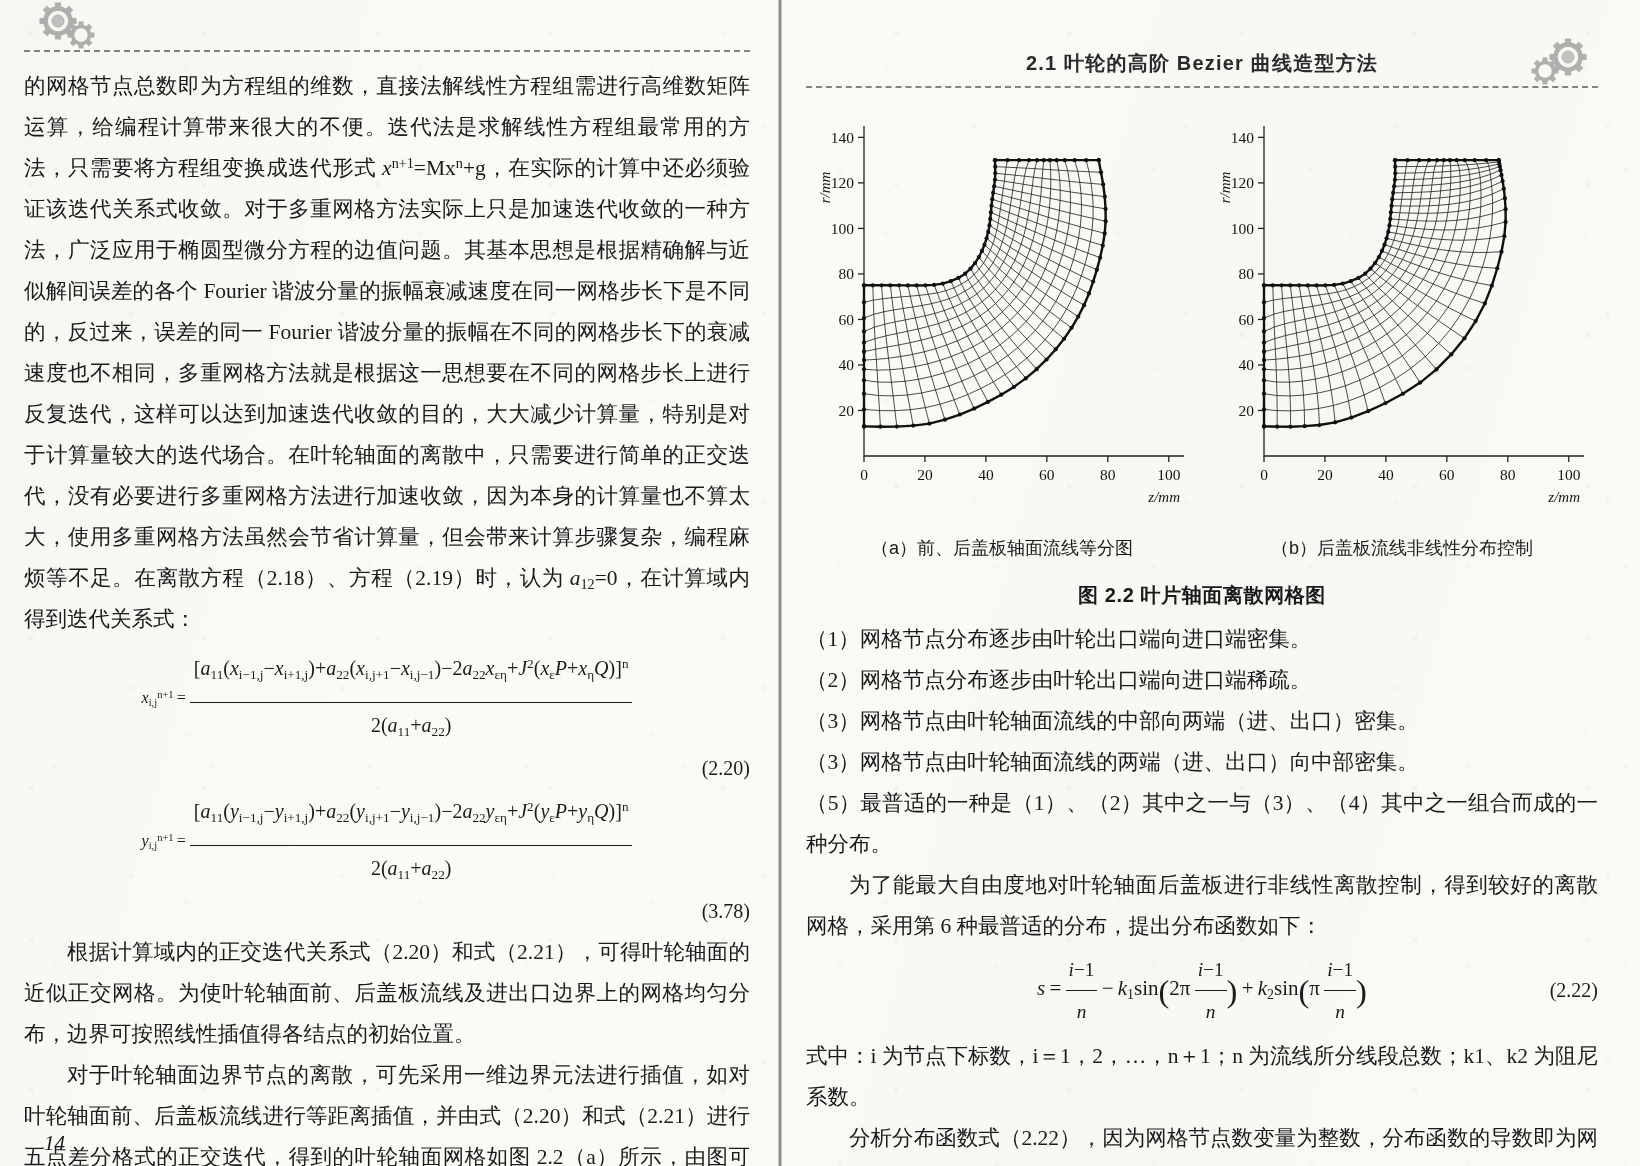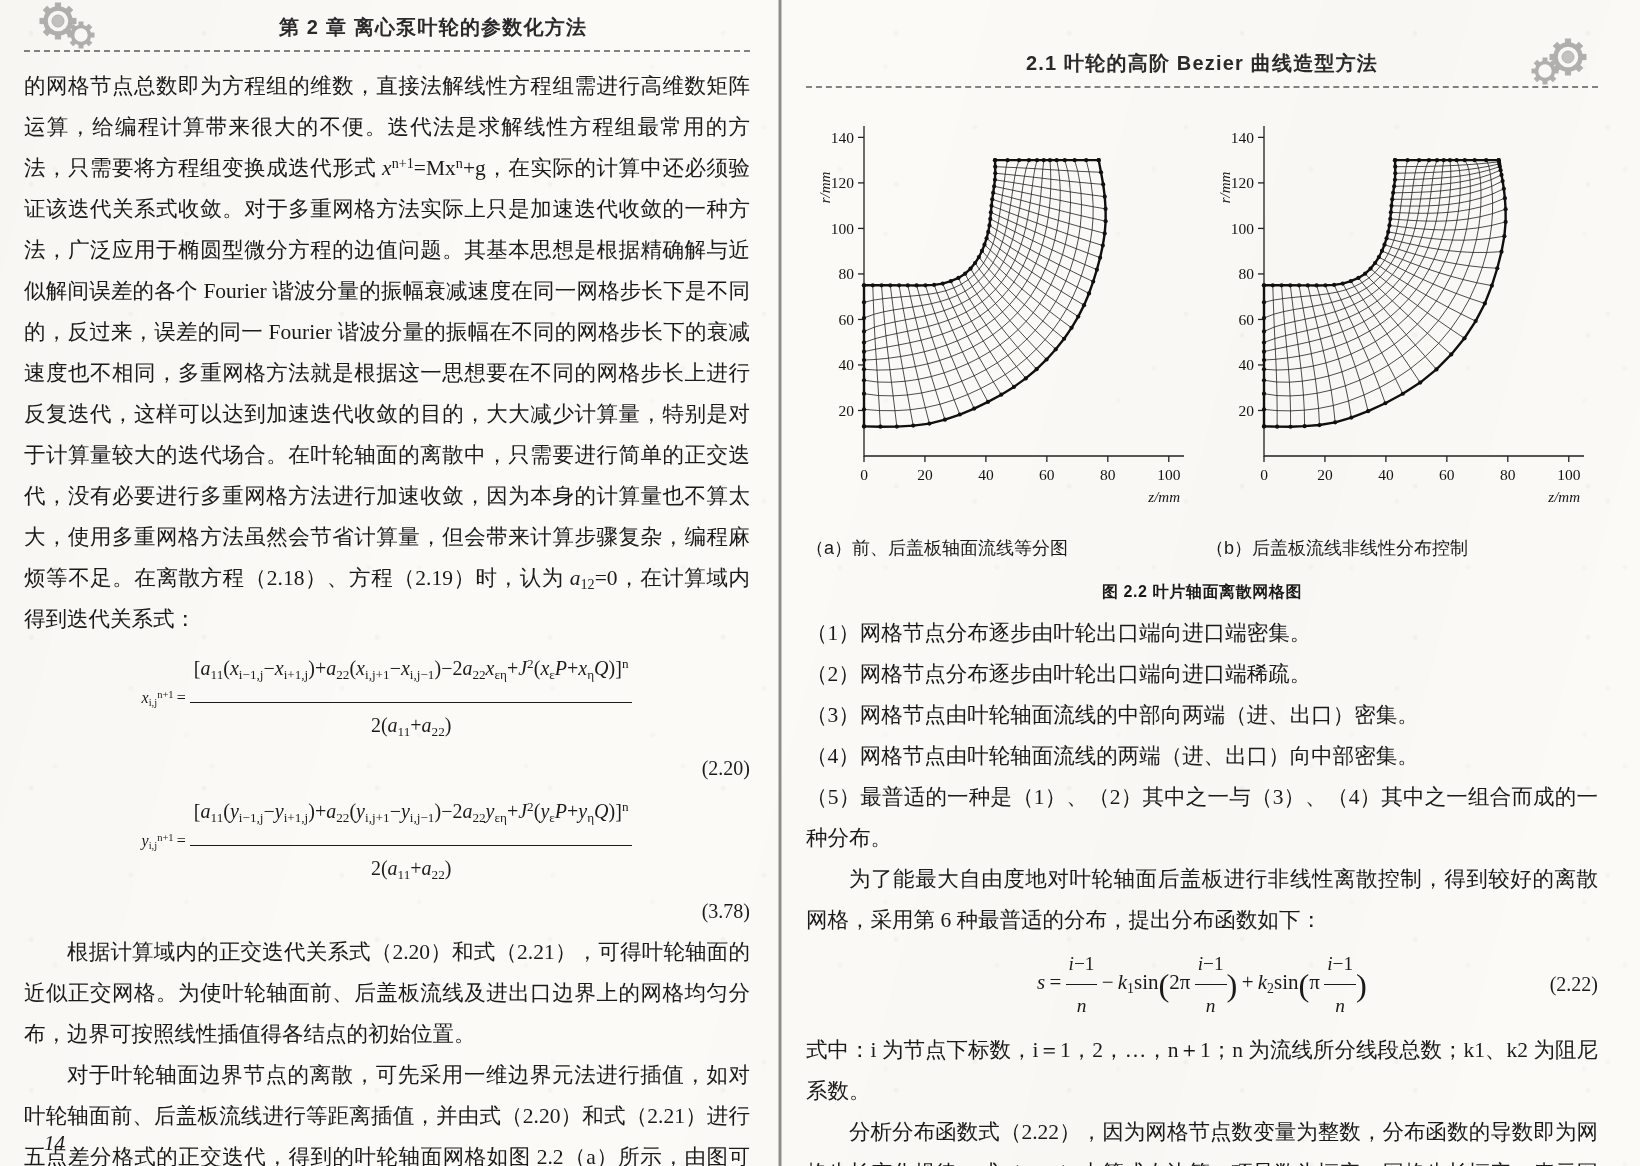--- a/index.html
+++ b/index.html
@@ -71,23 +71,23 @@
   .sfrac{display:inline-block;text-align:center;vertical-align:middle;font-size:.92em;}
   .sfrac .num{display:block;border-bottom:1.5px solid #1b1b1b;padding:0 3px;}
   .sfrac .den{display:block;padding:0 3px;}
 
   
   .figwrap{margin:6px 0 0 0;}
   .charts{display:flex;justify-content:space-between;}
   .chart{position:relative;width:392px;height:430px;}
   .plotsvg{display:block;}
   .subcaps{display:flex;justify-content:space-between;margin-top:2px;}
-  .subcap{width:392px;text-align:left;font-size:18px;
+  .subcap{width:392px;text-align:center;font-size:18px;
           font-family:"Liberation Sans","DejaVu Sans",sans-serif;}
-  .figcap{text-align:center;font-size:16px;margin:22px 0 10px 0;letter-spacing:.6px;
+  .figcap{text-align:center;font-size:20px;margin:22px 0 10px 0;letter-spacing:.6px;
           font-family:"Liberation Sans","DejaVu Sans",sans-serif;font-weight:600;}
 
   .folio{position:absolute;left:44px;bottom:10px;font-size:21px;font-style:italic;}
   .axislabel{font-size:15px;font-family:"Liberation Serif",serif;font-style:italic;}
   .ticklabel{font-size:15.5px;font-family:"Liberation Serif",serif;}
 </style>
 </head>
 <body>
 
 <div class="spread">
@@ -121,21 +121,20 @@
                 <rect x="8" y="-2" width="5" height="4"></rect>
                 <rect x="-2" y="-13" width="4" height="5" transform="rotate(45)"></rect>
                 <rect x="-2" y="8" width="4" height="5" transform="rotate(45)"></rect>
                 <rect x="-13" y="-2" width="5" height="4" transform="rotate(45)"></rect>
                 <rect x="8" y="-2" width="5" height="4" transform="rotate(45)"></rect>
               </g>
             </g>
           </g>
         </svg>
       </div>
-      <div class="ttl">第 2 章    离心泵叶轮的参数化方法</div>
       <div class="rule"></div>
     </div>
 
     <div class="body">
 
       <p class="p"><span>的网格节点总数即为方程组的维数，直接法解线性方程组需进行高维数矩阵运算，给编程计算带来很大的不便。迭代法是求解线性方程组最常用的方法，只需要将方程组变换成迭代形式 </span><span class="math"><span class="mi">x</span><sup>n+1</sup><span>=Mx</span><sup>n</sup><span>+g</span></span><span>，在实际的计算中还必须验证该迭代关系式收敛。对于多重网格方法实际上只是加速迭代收敛的一种方法，广泛应用于椭圆型微分方程的边值问题。其基本思想是根据精确解与近似解间误差的各个 Fourier 谐波分量的振幅衰减速度在同一网格步长下是不同的，反过来，误差的同一 Fourier 谐波分量的振幅在不同的网格步长下的衰减速度也不相同，多重网格方法就是根据这一思想要在不同的网格步长上进行反复迭代，这样可以达到加速迭代收敛的目的，大大减少计算量，特别是对于计算量较大的迭代场合。在叶轮轴面的离散中，只需要进行简单的正交迭代，没有必要进行多重网格方法进行加速收敛，因为本身的计算量也不算太大，使用多重网格方法虽然会节省计算量，但会带来计算步骤复杂，编程麻烦等不足。在离散方程（2.18）、方程（2.19）时，认为 </span><span class="math"><span class="mi">a</span><sub>12</sub><span>=0</span></span><span>，在计算域内得到迭代关系式：</span></p>
 
       <div class="eqblock">
         <div class="eqrow">
           <span class="lhs math">
@@ -571,21 +570,21 @@
         <div class="subcap">（a）前、后盖板轴面流线等分图</div>
         <div class="subcap">（b）后盖板流线非线性分布控制</div>
       </div>
       <div class="figcap">图 2.2    叶片轴面离散网格图</div>
     </div>
 
     <div class="body">
       <p class="p hang">（1）网格节点分布逐步由叶轮出口端向进口端密集。</p>
       <p class="p hang">（2）网格节点分布逐步由叶轮出口端向进口端稀疏。</p>
       <p class="p hang">（3）网格节点由叶轮轴面流线的中部向两端（进、出口）密集。</p>
-      <p class="p hang">（4）网格节点由叶轮轴面流线的两端（进、出口）向中部密集。</p>
+      <p class="p hang">（3）网格节点由叶轮轴面流线的两端（进、出口）向中部密集。</p>
       <p class="p hang">（5）最普适的一种是（1）、（2）其中之一与（3）、（4）其中之一组合而成的一种分布。</p>
       <p class="p indent">为了能最大自由度地对叶轮轴面后盖板进行非线性离散控制，得到较好的离散网格，采用第 6 种最普适的分布，提出分布函数如下：</p>
 
       <div class="eqblock" style="margin:2px 0 4px 0;">
         <div class="eqrow" style="justify-content:center;position:relative;">
           <span class="math" style="font-size:21px;">
             <span class="mi">s</span> = <span class="sfrac"><span class="num"><span class="mi">i</span>−1</span><span class="den"><span class="mi">n</span></span></span> − <span class="mi">k</span><sub>1</sub>sin<span class="big">(</span>2π <span class="sfrac"><span class="num"><span class="mi">i</span>−1</span><span class="den"><span class="mi">n</span></span></span><span class="big">)</span> + <span class="mi">k</span><sub>2</sub>sin<span class="big">(</span>π <span class="sfrac"><span class="num"><span class="mi">i</span>−1</span><span class="den"><span class="mi">n</span></span></span><span class="big">)</span>
           </span>
           <span class="math" style="position:absolute;right:0;font-size:20px;">(2.22)</span>
         </div>

